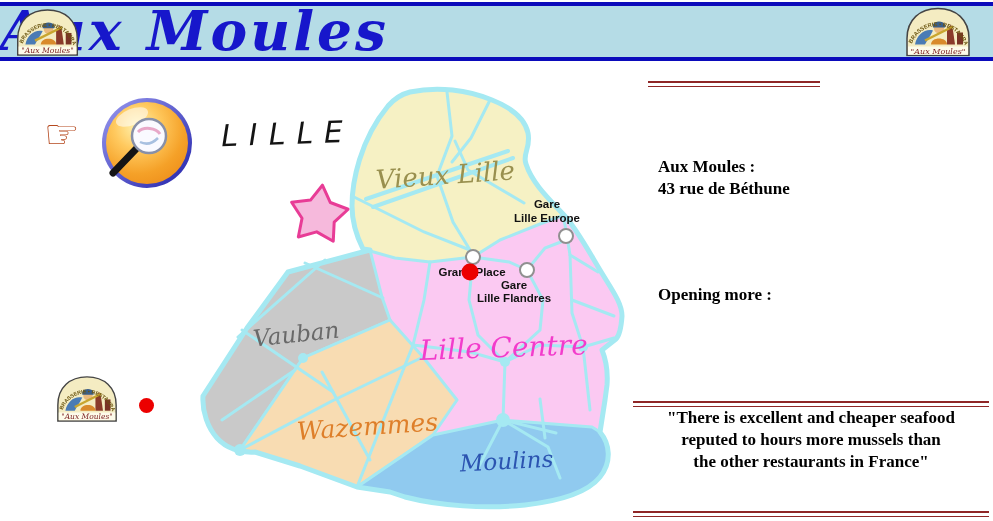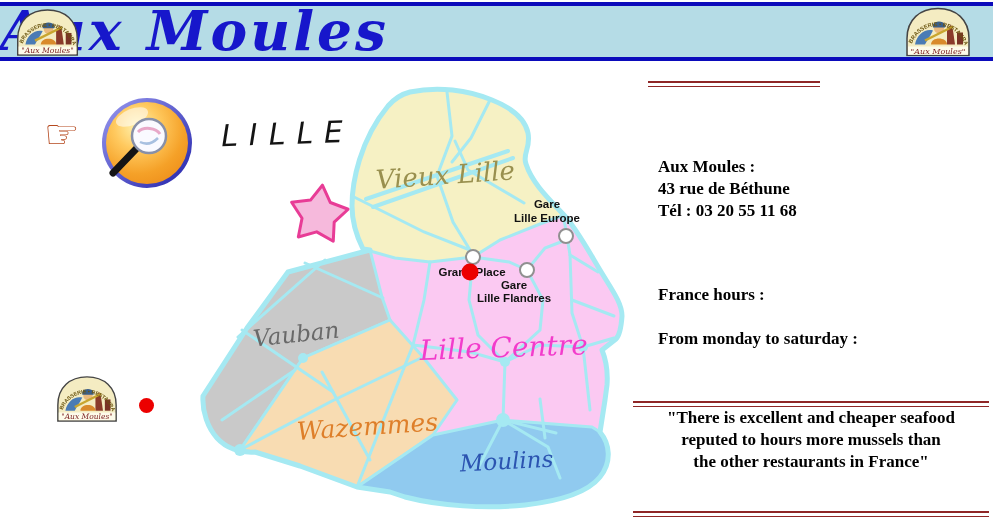--- a/index.html
+++ b/index.html
@@ -199,27 +199,25 @@
 <svg class="logo" id="logoS" width="68" height="47" viewBox="0 0 70 50">
   <use href="#brand-logo" width="70" height="50"></use>
 </svg>
 <div class="legend-dot"></div>
 
 <div class="rule" id="rule1"></div>
 
 <div class="txt" id="contactBlock">
   <div>Aux Moules :</div>
   <div>43 rue de Béthune</div>
-  <div>Tél : 03 20 55 11 68</div>
-</div>
-
-<div class="txt" id="hoursHead">France hours :</div>
+</div>
+
+<div class="txt" id="hoursHead">Opening more :</div>
 
 <div class="txt" id="hoursBody">
-  <div>From monday to saturday :</div>
 </div>
 
 <div class="rule" id="rule2"></div>
 
 <div class="txt" id="quoteBlock">
   <div>"There is excellent and cheaper seafood</div>
   <div>reputed to hours more mussels than</div>
   <div>the other restaurants in France"</div>
 </div>
 

